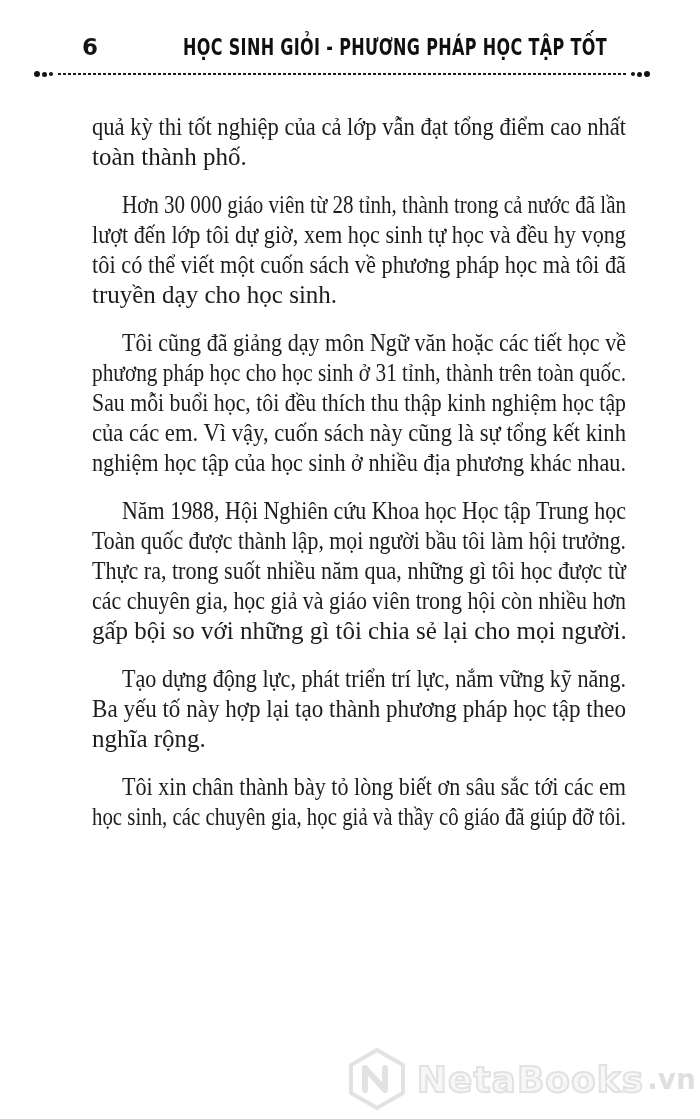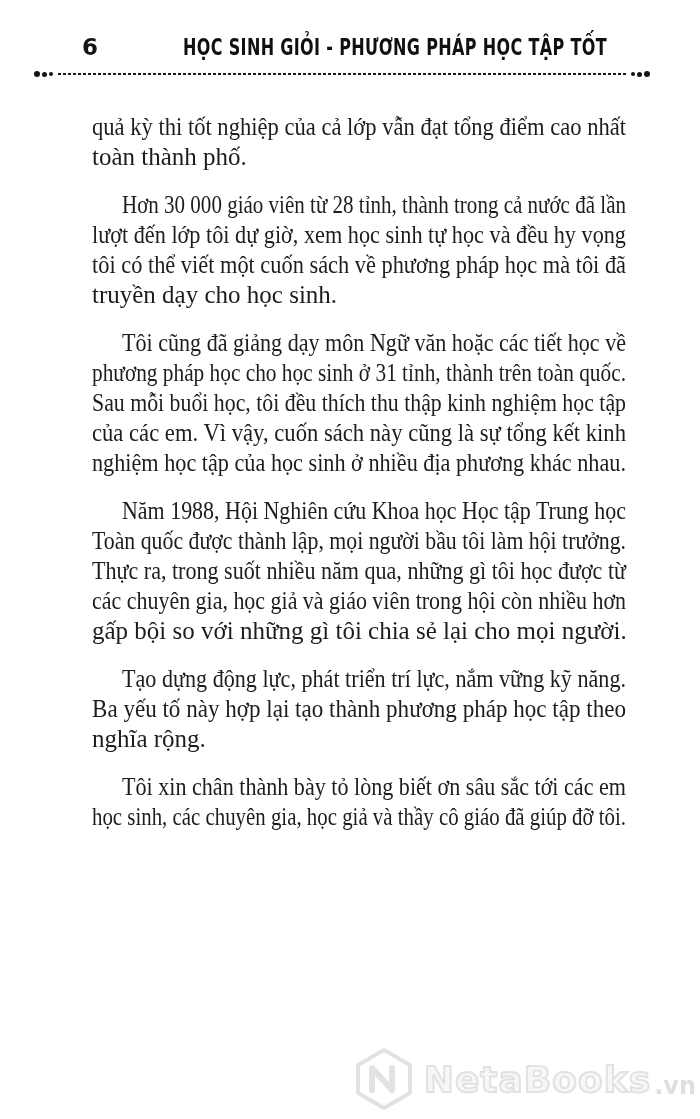--- a/index.html
+++ b/index.html
@@ -41,29 +41,29 @@
     font-family:"Liberation Serif","DejaVu Serif",serif;
     font-size:25px;fill:#1d1d1d;
   }
   
   .watermark{
     position:absolute;right:4px;bottom:8px;
     display:flex;align-items:center;gap:10px;
     pointer-events:none;
   }
   .wm-logo{display:block;}
-  .wm-text{display:flex;align-items:flex-end;}
+  .wm-text{display:flex;align-items:center;}
   .wm-brand{
     font-family:"DejaVu Sans","Liberation Sans",sans-serif;
     font-weight:700;font-size:36px;letter-spacing:1px;
     color:#f7f7f7;-webkit-text-stroke:2px #e2e2e2;
   }
   .wm-tld{
     font-family:"DejaVu Sans","Liberation Sans",sans-serif;
-    font-weight:700;font-size:24px;color:#dfdfdf;margin-left:3px;
+    font-weight:700;font-size:28px;color:#dfdfdf;margin-left:3px;
   }
 </style>
 </head>
 <body>
 
 <div class="page">
 
   <div>
     <span class="page-number">6</span>
     <svg class="title-svg" width="430" height="32">

